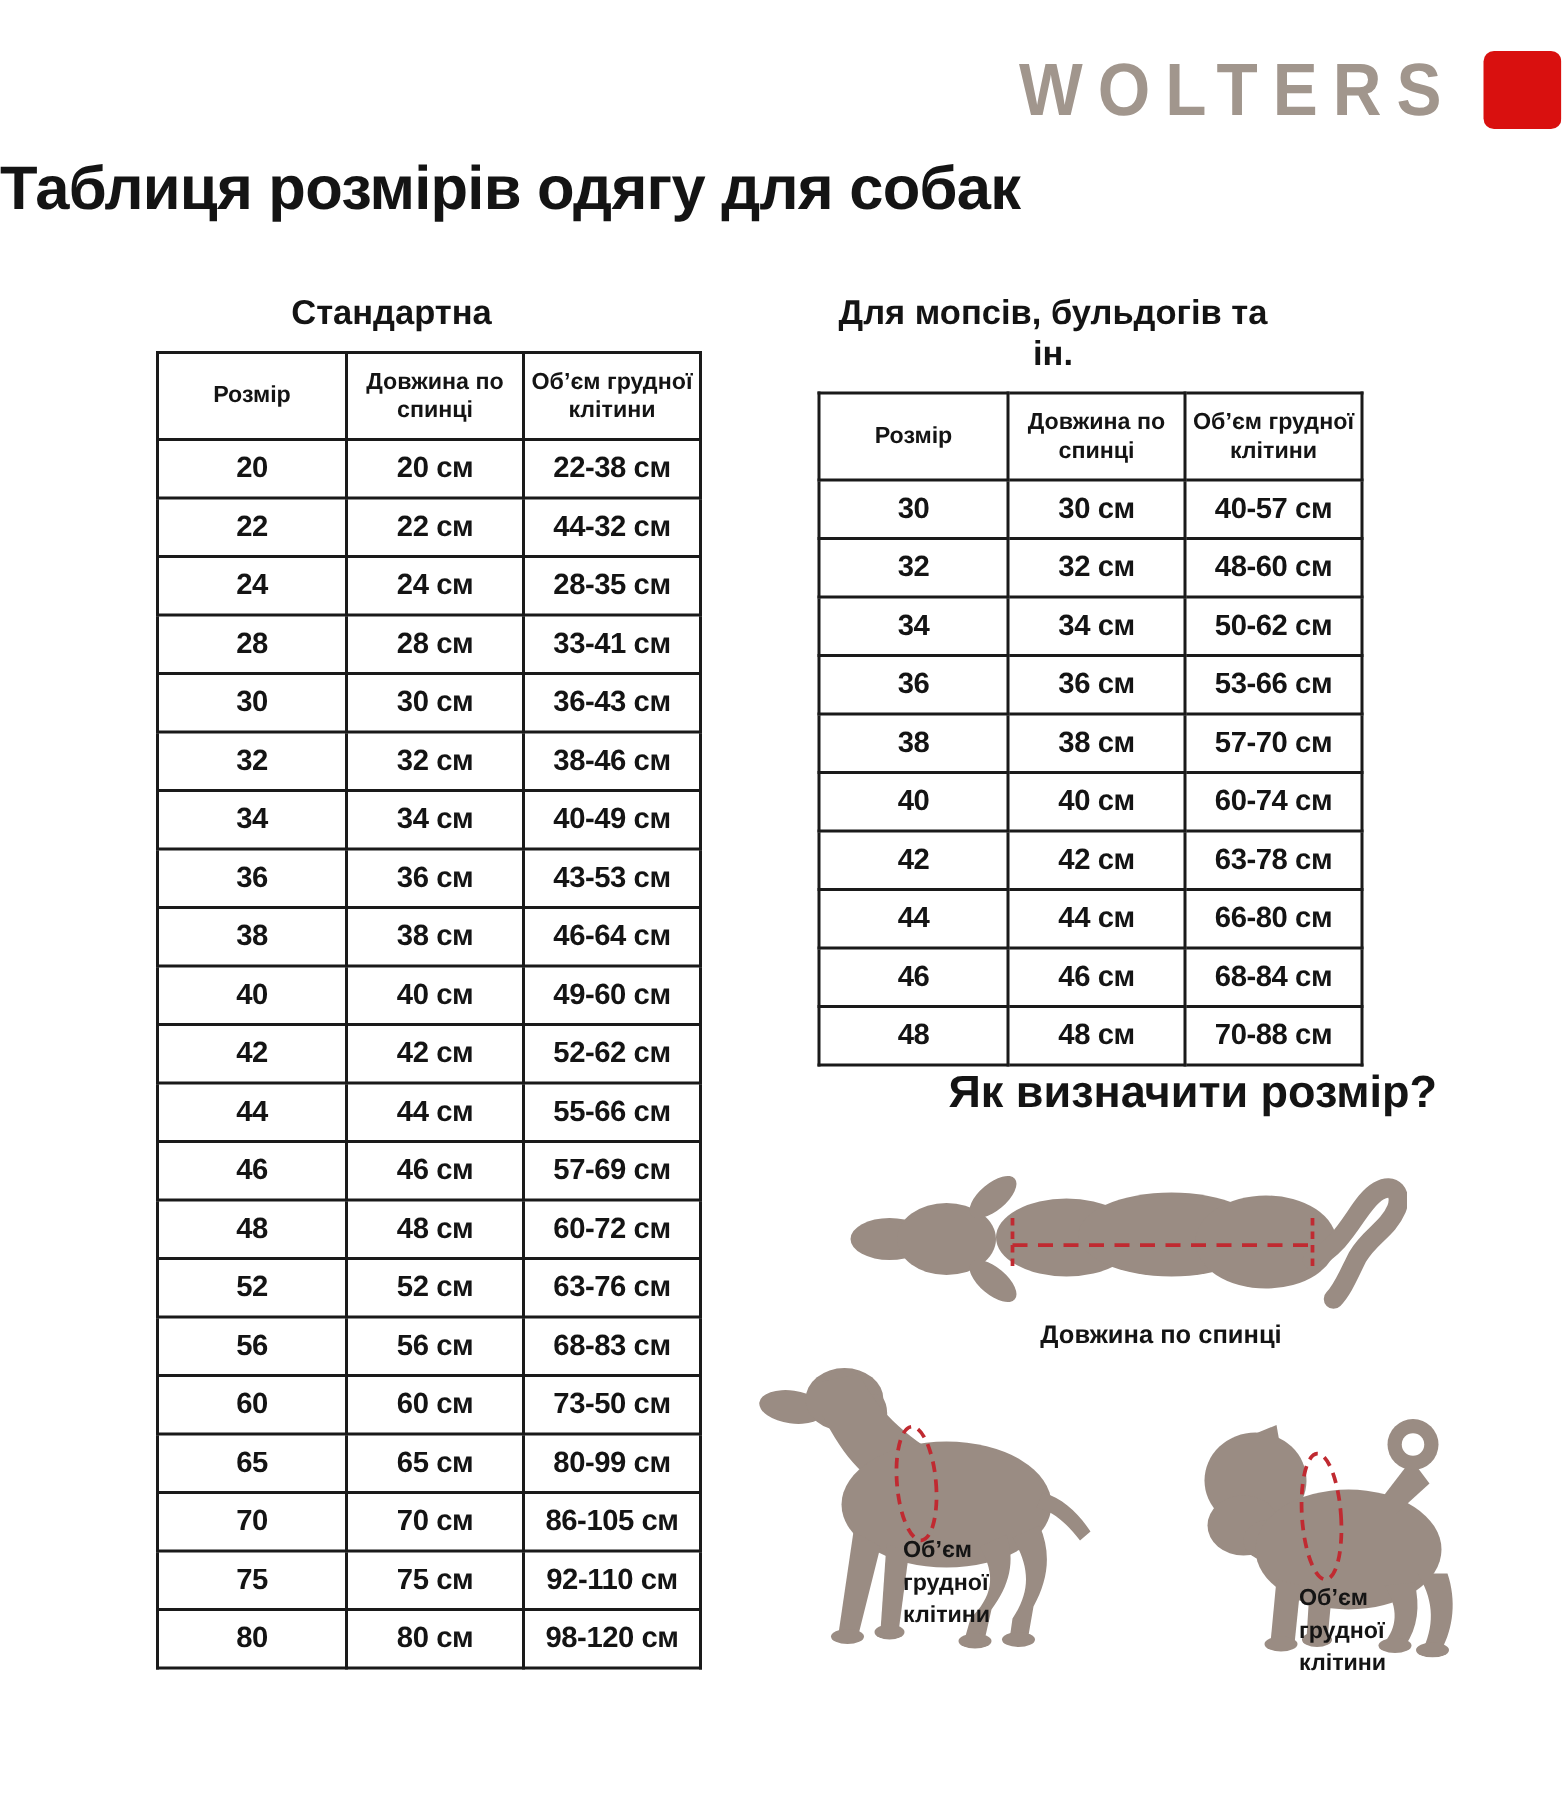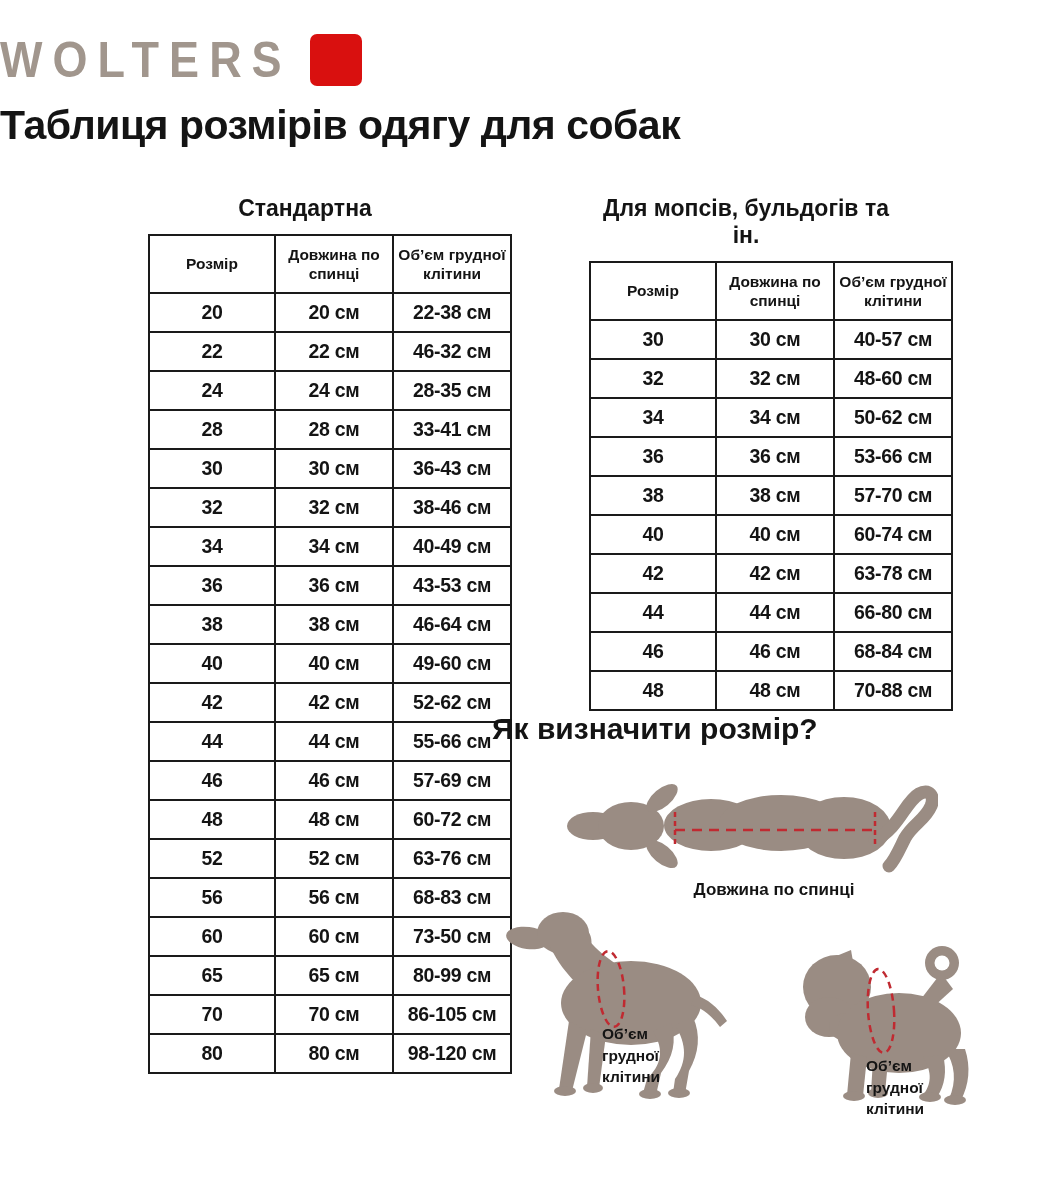--- a/index.html
+++ b/index.html
@@ -1,33 +1,33 @@
 <!DOCTYPE html>
 <html><head>
 <meta charset="utf-8">
 <style>
   html, body { margin:0; padding:0; background:#ffffff; }
   .page {
     position:relative; width:1041px; height:1200px; background:#ffffff;
     font-family:"Liberation Sans", sans-serif; color:#141414; overflow:hidden;
   }
   
-  .brand { position:absolute; top:34px; left:0; width:100%; display:flex; align-items:center; justify-content:flex-start; gap:18px; }
+  .brand { position:absolute; top:34px; left:0; width:100%; display:flex; align-items:center; justify-content:flex-end; gap:18px; }
   .brand-text { font-size:45px; font-weight:700; letter-spacing:10px; color:#a1968d; transform:scaleY(1.1); transform-origin:center; }
   .brand-square { width:52px; height:52px; background:#d9100f; border-radius:7px; display:inline-block; }
   .page-title { position:absolute; top:102px; left:0; width:100%; margin:0; text-align:left; font-size:41px; font-weight:700; letter-spacing:-0.5px; }
   
-  .tbl-sec { position:absolute; width:314px;margin-left:44px; }
+  .tbl-sec { position:absolute; width:314px; }
   .tbl-title { margin:0 0 12px 0; text-align:center; font-weight:700; font-size:23px; }
   table.size { border-collapse:collapse; width:362px; table-layout:fixed; }
   table.size th, table.size td { border:2px solid #1a1a1a; text-align:center; vertical-align:middle; font-weight:700; }
   table.size th { font-size:15.5px; line-height:1.25; height:52px; padding:2px; }
   table.size td { font-size:19.5px; height:37px; padding:0 2px; letter-spacing:-0.3px; white-space:nowrap; }
   
-  .howto-title { position:absolute; top:712px; left:492px; width:466px; margin:0; text-align:left; font-size:30px; font-weight:700; }
+  .howto-title { position:absolute; top:712px; left:492px; width:466px; margin:0; text-align:right; font-size:30px; font-weight:700; }
   .svg-abs { position:absolute; }
   .measure-label { position:absolute; font-weight:700; color:#141414; }
   .back-label { top:880px; left:664px; width:220px; text-align:center; font-size:17px; }
   .chest-label { font-size:15.5px; line-height:1.4; width:70px; }
   .chest-label.one { left:602px; top:1023px; }
   .chest-label.two { left:866px; top:1055px; }
 </style>
 </head>
 <body>
 
@@ -57,21 +57,21 @@
         </thead>
         <tbody>
           <tr>
             <td>20</td>
             <td>20 см</td>
             <td>22-38 см</td>
           </tr>
           <tr>
             <td>22</td>
             <td>22 см</td>
-            <td>46-32 см</td>
+            <td>44-32 см</td>
           </tr>
           <tr>
             <td>24</td>
             <td>24 см</td>
             <td>28-35 см</td>
           </tr>
           <tr>
             <td>28</td>
             <td>28 см</td>
             <td>33-41 см</td>
@@ -143,20 +143,25 @@
           </tr>
           <tr>
             <td>65</td>
             <td>65 см</td>
             <td>80-99 см</td>
           </tr>
           <tr>
             <td>70</td>
             <td>70 см</td>
             <td>86-105 см</td>
+          </tr>
+          <tr>
+            <td>75</td>
+            <td>75 см</td>
+            <td>92-110 см</td>
           </tr>
           <tr>
             <td>80</td>
             <td>80 см</td>
             <td>98-120 см</td>
           </tr>
         </tbody>
       </table>
   </section>
 

